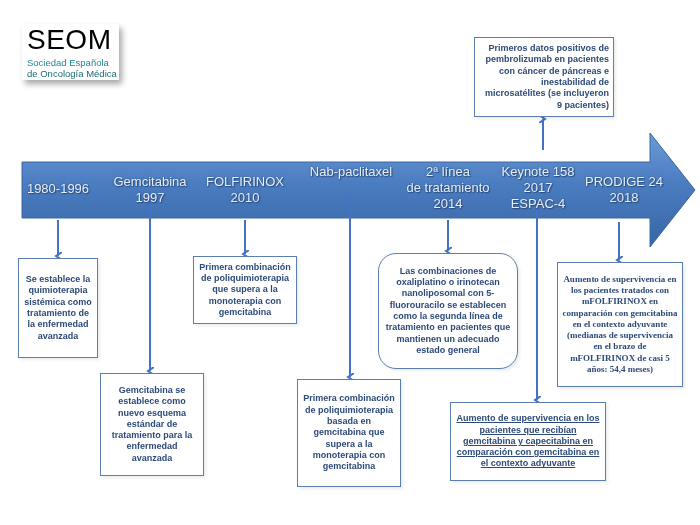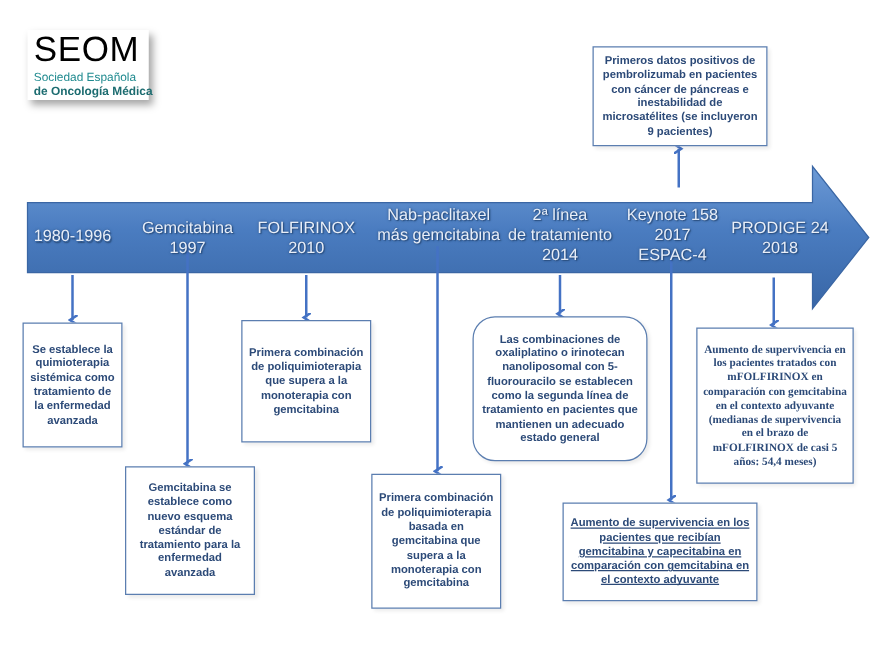--- a/index.html
+++ b/index.html
@@ -1,20 +1,20 @@
 <!DOCTYPE html>
 <html><head>
 <meta charset="utf-8">
 <style>
   html, body { margin:0; padding:0; }
   body { width:700px; height:525px; background:#ffffff; position:relative; overflow:hidden; font-family:"Liberation Sans", sans-serif; }
   .logo { position:absolute; left:22px; top:24px; width:97px; height:56px; background:#fff; box-shadow:3px 4px 6px rgba(0,0,0,0.35); }
   .logo-seom { position:absolute; left:5px; top:0px; font-family:"Liberation Sans", sans-serif; font-size:28px; color:#000000; letter-spacing:0.5px; }
   .logo-l1 { position:absolute; left:5px; top:33px; font-size:9.5px; color:#1f8a8f; white-space:nowrap;text-align:center; }
-  .logo-l2 { position:absolute; left:5px; top:44px; font-size:9.5px; color:#1c6c70; font-weight:bold; white-space:nowrap; }
+  .logo-l2 { position:absolute; left:5px; top:44px; font-size:9.5px; color:#1c6c70; font-weight:normal; white-space:nowrap; }
   svg.arrows { position:absolute; left:0; top:0; }
   .lbl { position:absolute; color:#e8eef8; font-size:13px; text-align:center; line-height:16px; text-shadow:0 0 2px #2a4e7e, 1px 1px 1px #2a4e7e; white-space:nowrap; transform:translateX(-50%); }
   .box { position:absolute; border:1px solid #5b7eb0; background:#fff; color:#2c4a78; font-size:9px; font-weight:bold; text-align:center; line-height:11.3px; display:flex; align-items:center; justify-content:center; box-sizing:border-box; padding:3px 4px; box-shadow:2px 2px 3px rgba(0,0,0,0.08); }
 </style>
 </head>
 <body>
 
 <div class="logo">
   <div class="logo-seom">SEOM</div>
   <div class="logo-l1">Sociedad  Española</div>
@@ -52,21 +52,20 @@
     <div class="lbl" style="left: 150px; top: 174px;">
       <div>Gemcitabina</div>
       <div>1997</div>
     </div>
     <div class="lbl" style="left: 245px; top: 174px;">
       <div>FOLFIRINOX</div>
       <div>2010</div>
     </div>
     <div class="lbl" style="left: 335px; top: 164px; margin-left: 16px;">
       <div>Nab-paclitaxel</div>
-      <div>más gemcitabina</div>
     </div>
     <div class="lbl" style="left: 448px; top: 164px;">
       <div>2ª línea</div>
       <div>de tratamiento</div>
       <div>2014</div>
     </div>
     <div class="lbl" style="left: 538px; top: 164px;">
       <div>Keynote 158</div>
       <div>2017</div>
       <div>ESPAC-4</div>
@@ -76,31 +75,31 @@
       <div>2018</div>
     </div>
   </div>
 <div id="boxes">
     <div class="box" style="left: 18px; top: 258px; width: 80px; height: 100px;">
       <span>Se establece la quimioterapia sistémica como tratamiento de la enfermedad avanzada</span>
     </div>
     <div class="box" style="left: 100px; top: 373px; width: 104px; height: 103px;">
       <span>Gemcitabina se establece como nuevo esquema estándar de tratamiento para la enfermedad avanzada</span>
     </div>
-    <div class="box" style="left: 193px; top: 256px; width: 104px; height: 98px;">
+    <div class="box" style="left: 193px; top: 256px; width: 104px; height: 68px;">
       <span>Primera combinación de poliquimioterapia que supera a la monoterapia con gemcitabina</span>
     </div>
     <div class="box" style="left: 297px; top: 379px; width: 104px; height: 108px;">
       <span>Primera combinación de poliquimioterapia basada en gemcitabina que supera a la monoterapia con gemcitabina</span>
     </div>
     <div class="box" style="left: 378px; top: 253px; width: 140px; height: 116px; border-radius: 18px;">
       <span>Las combinaciones de oxaliplatino o irinotecan nanoliposomal con 5-fluorouracilo se establecen como la segunda línea de tratamiento en pacientes que mantienen un adecuado estado general</span>
     </div>
     <div class="box" style="left: 450px; top: 402px; width: 156px; height: 79px; text-decoration: underline;">
       <span>Aumento de supervivencia en los pacientes que recibían gemcitabina y capecitabina en comparación con gemcitabina en el contexto adyuvante</span>
     </div>
-    <div class="box" style="left: 474px; top: 37px; width: 140px; height: 80px;">
+    <div class="box" style="left: 474px; top: 37px; width: 140px; height: 80px; text-align: right;">
       <span>Primeros datos positivos de pembrolizumab en pacientes con cáncer de páncreas e inestabilidad de microsatélites (se incluyeron  9 pacientes)</span>
     </div>
     <div class="box" style="left: 557px; top: 262px; width: 126px; height: 125px; font-family: Liberation Serif, serif;">
       <span>Aumento de supervivencia en los pacientes tratados con mFOLFIRINOX  en comparación con gemcitabina en el contexto adyuvante (medianas de supervivencia en el brazo de mFOLFIRINOX  de casi 5 años: 54,4 meses)</span>
     </div>
   </div>
 
 </body></html>

